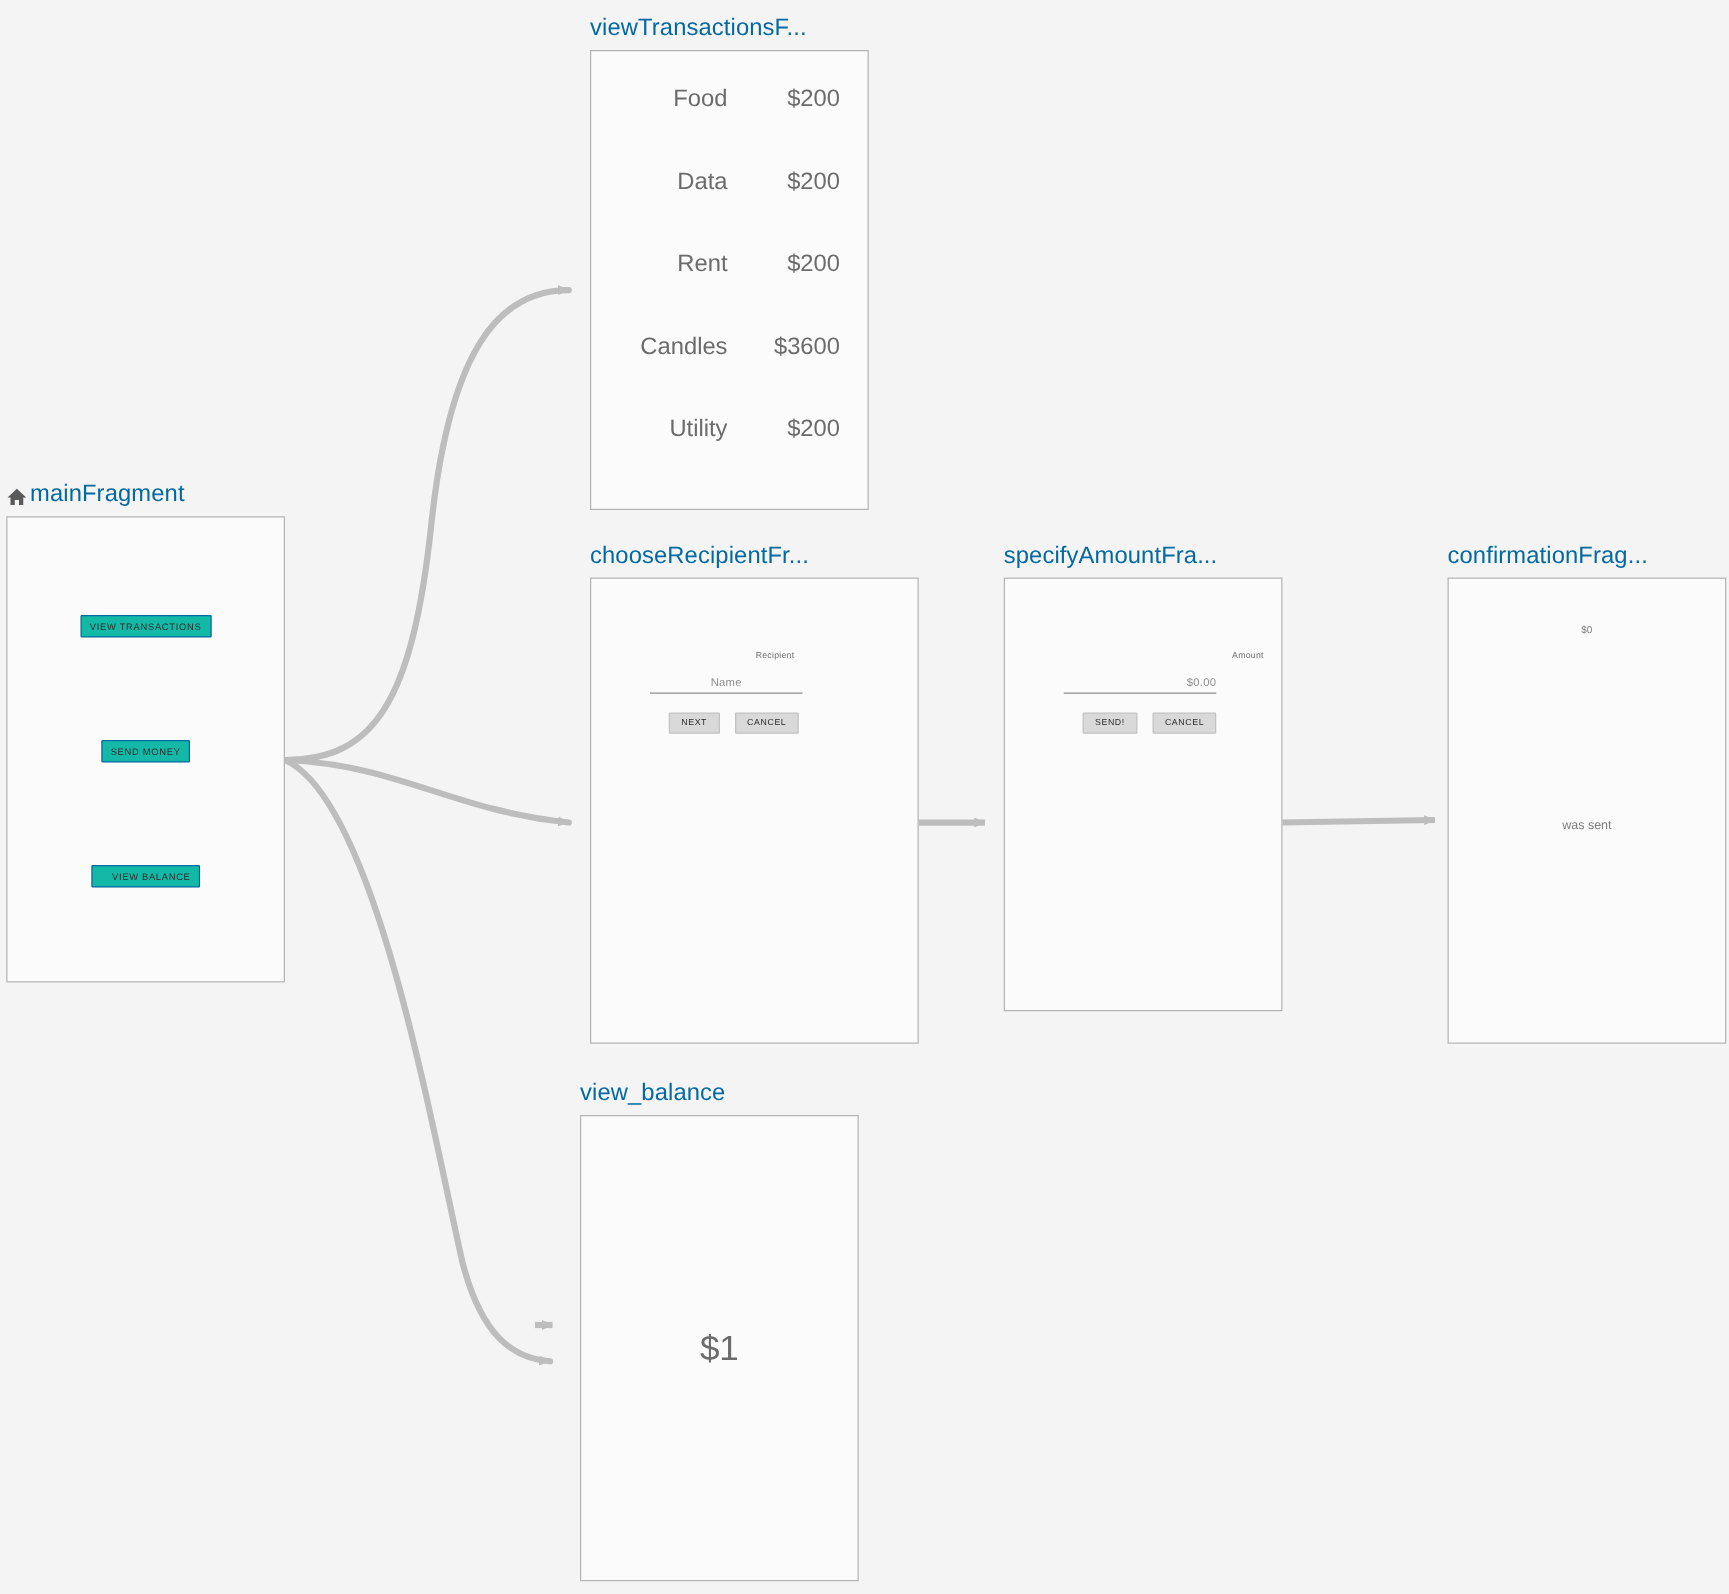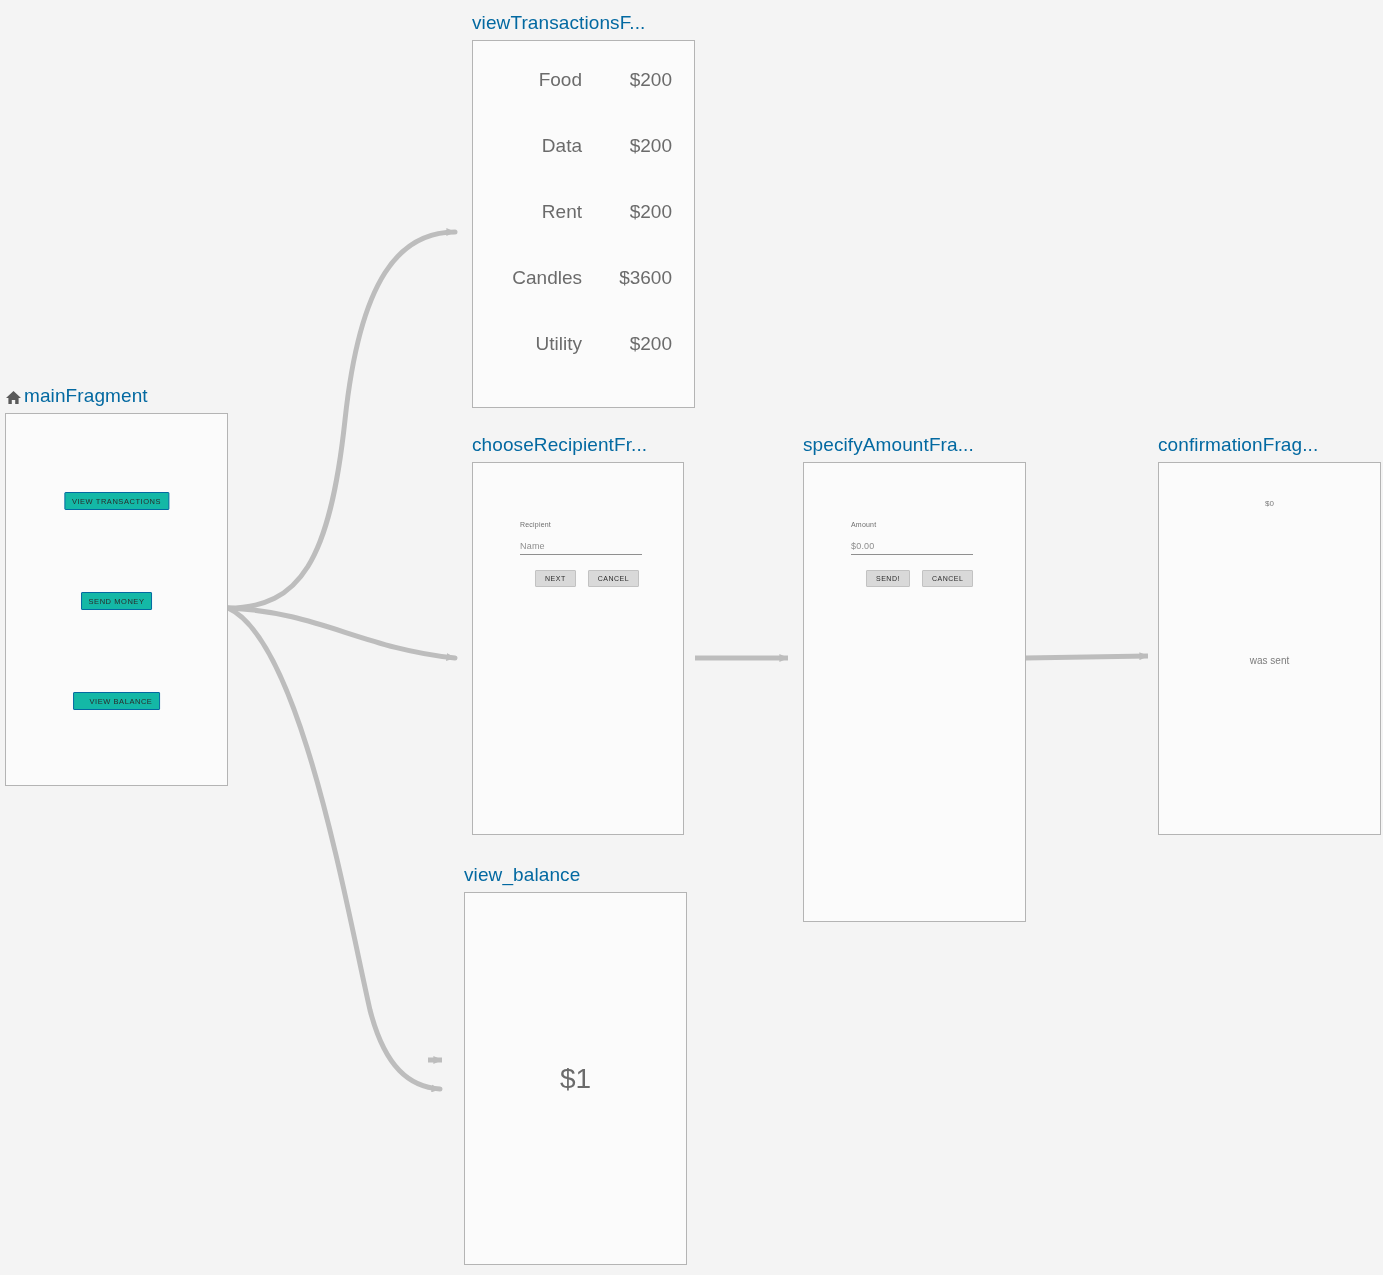--- a/index.html
+++ b/index.html
@@ -237,37 +237,37 @@
           <span class="tx-amt">$3600</span>
         </div>
         <div class="tx-row">
           <span class="tx-name">Utility</span>
           <span class="tx-amt">$200</span>
         </div>
       </div>
     </div>
   </div>
 
-  <div class="node" style="left:472px; top:434px;">
+  <div class="node" style="left:472px; top:434px;text-align:center;">
     <div class="node-title">chooseRecipientFr...</div>
-    <div class="node-frame" style="width:212px; height:373px;">
+    <div class="node-frame" style="width:263px; height:373px;">
       <div class="form-wrap">
         <div class="form-label">Recipient</div>
         <div class="form-input">Name</div>
         <div class="form-btns">
           <span class="fbtn">NEXT</span>
           <span class="fbtn">CANCEL</span>
         </div>
       </div>
     </div>
   </div>
 
   <div class="node" style="left:803px; top:434px;">
     <div class="node-title">specifyAmountFra...</div>
-    <div class="node-frame" style="width:223px; height:460px;">
+    <div class="node-frame" style="width:223px; height:347px;text-align:right;">
       <div class="form-wrap">
         <div class="form-label">Amount</div>
         <div class="form-input">$0.00</div>
         <div class="form-btns">
           <span class="fbtn">SEND!</span>
           <span class="fbtn">CANCEL</span>
         </div>
       </div>
     </div>
   </div>

